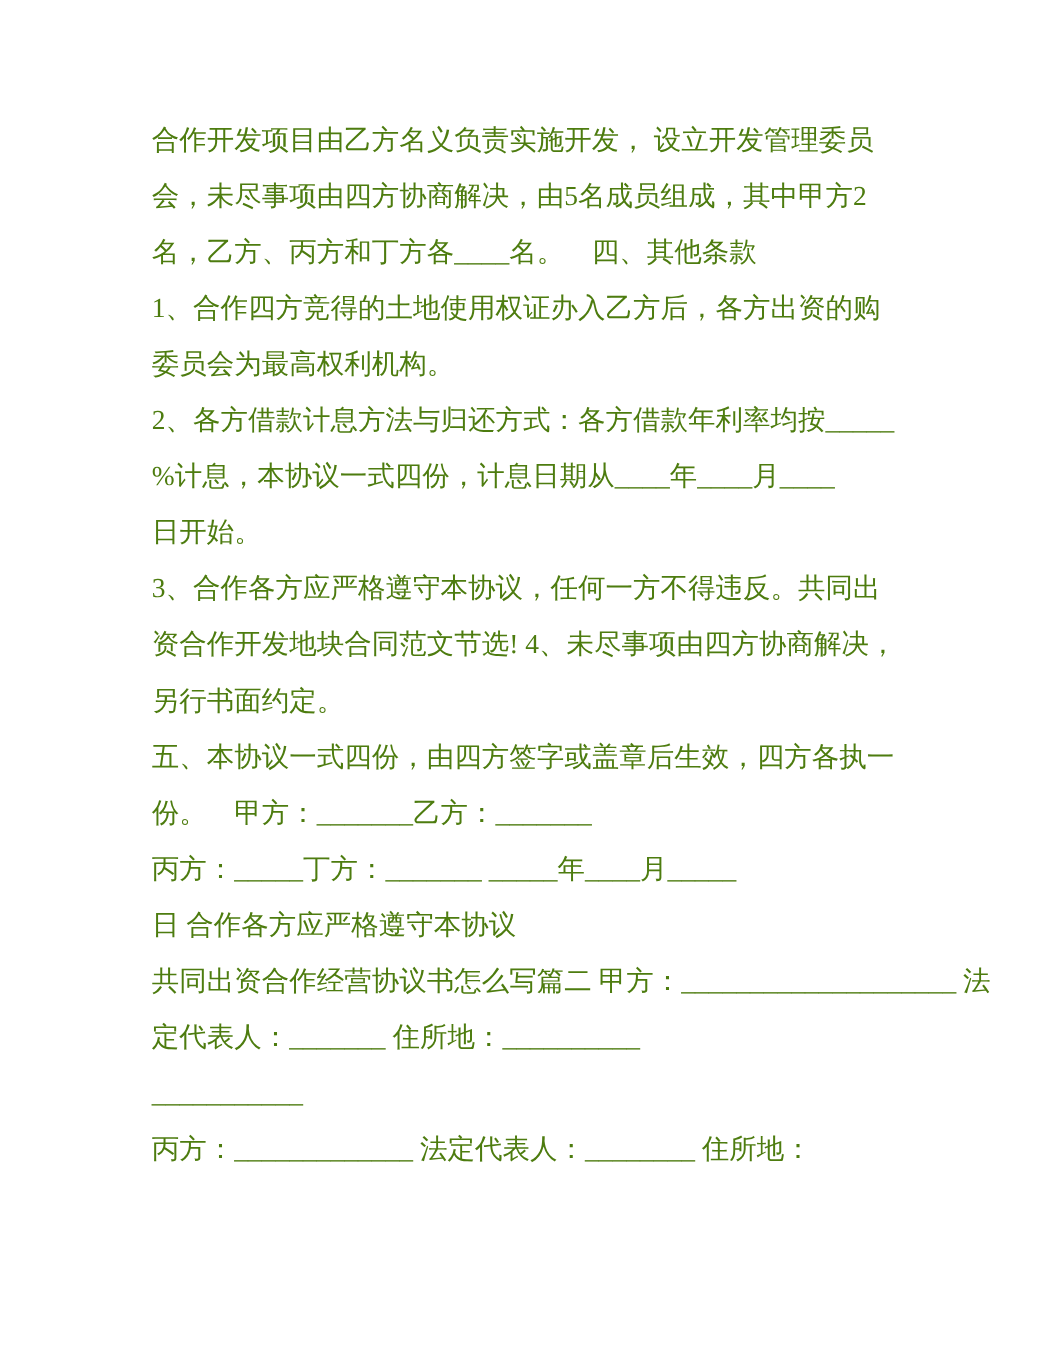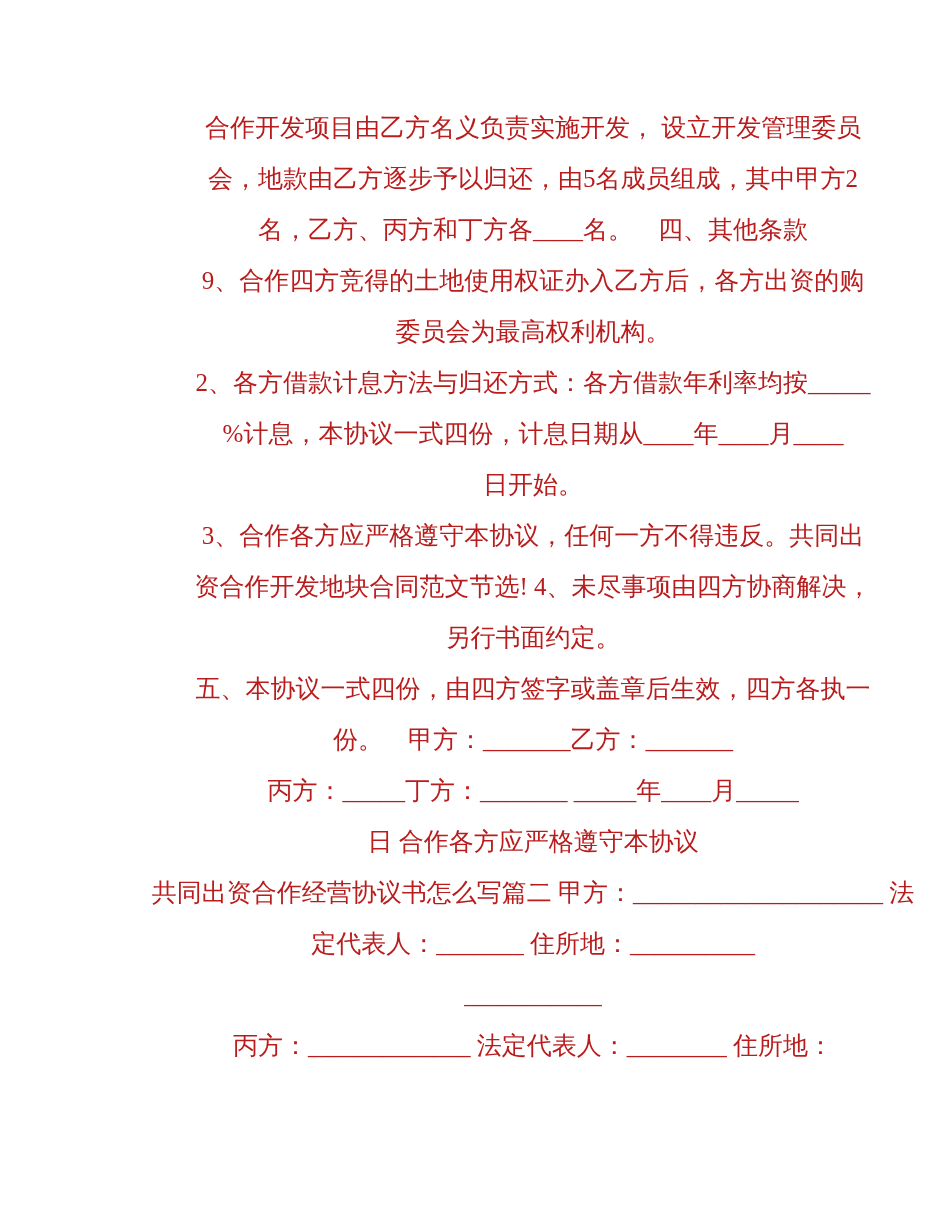--- a/index.html
+++ b/index.html
@@ -18,35 +18,34 @@
     position: absolute;
     top: 102px;
     left: 138px;
     width: 790px;
   }
   .doc-line {
     font-family: "Liberation Serif", "DejaVu Serif", serif;
     font-size: 25px;
     line-height: 51px;
     height: 51px;
-    color: #b91c1c;
+    color: #4d7c0f;
     white-space: pre;
     font-weight: 400;
-    text-align: center;
   }
 </style>
 </head>
 <body>
 
 <div class="page">
   <div class="doc">
     <div class="doc-line">合作开发项目由乙方名义负责实施开发， 设立开发管理委员</div>
-    <div class="doc-line">会，地款由乙方逐步予以归还，由5名成员组成，其中甲方2</div>
+    <div class="doc-line">会，未尽事项由四方协商解决，由5名成员组成，其中甲方2</div>
     <div class="doc-line">名，乙方、丙方和丁方各____名。　四、其他条款</div>
-    <div class="doc-line">9、合作四方竞得的土地使用权证办入乙方后，各方出资的购</div>
+    <div class="doc-line">1、合作四方竞得的土地使用权证办入乙方后，各方出资的购</div>
     <div class="doc-line">委员会为最高权利机构。</div>
     <div class="doc-line">2、各方借款计息方法与归还方式：各方借款年利率均按_____</div>
     <div class="doc-line">%计息，本协议一式四份，计息日期从____年____月____</div>
     <div class="doc-line">日开始。</div>
     <div class="doc-line">3、合作各方应严格遵守本协议，任何一方不得违反。共同出</div>
     <div class="doc-line">资合作开发地块合同范文节选! 4、未尽事项由四方协商解决，</div>
     <div class="doc-line">另行书面约定。</div>
     <div class="doc-line">五、本协议一式四份，由四方签字或盖章后生效，四方各执一</div>
     <div class="doc-line">份。　甲方：_______乙方：_______</div>
     <div class="doc-line">丙方：_____丁方：_______ _____年____月_____</div>

